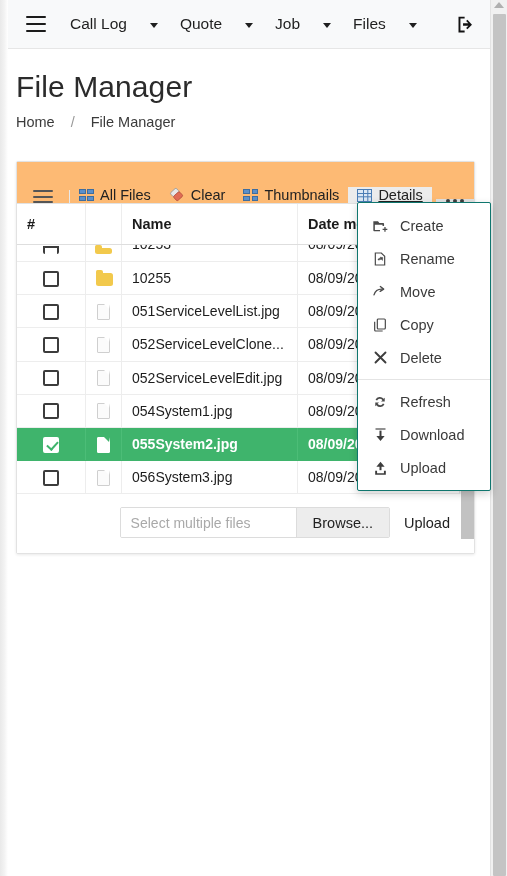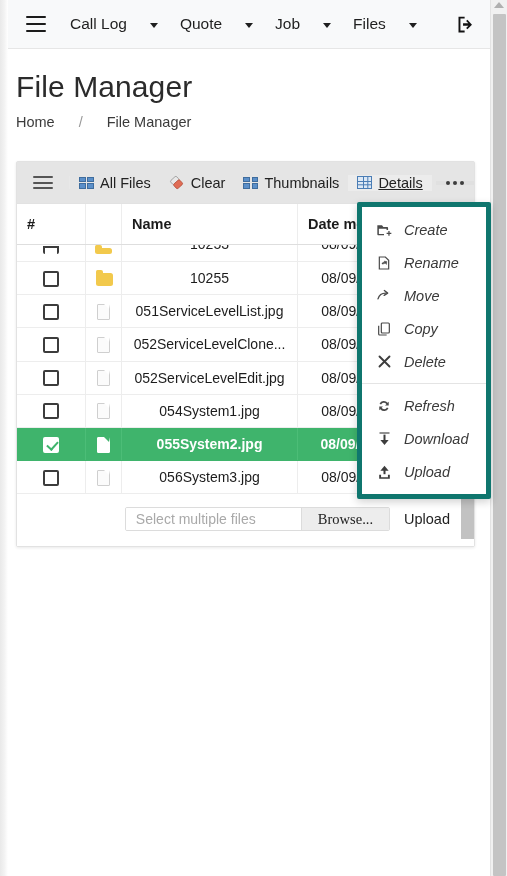--- a/index.html
+++ b/index.html
@@ -105,43 +105,43 @@
     font-weight: 400;
     color: #2b2b2b;
     margin: 0;
     line-height: 1.15;
     letter-spacing: 0.1px;
   }
   .breadcrumb {
     margin-top: 9px;
     font-size: 14.5px;
     color: #3b3b3b;
-    display: flex; gap: 24px; align-items: center;
+    display: flex; gap: 16px; align-items: center;
   }
   .breadcrumb a { color: #3b3b3b; text-decoration: none; cursor: pointer; }
   .breadcrumb .sep { color: #9a9a9a; }
 
   
   .fm-card {
     position: absolute;
     left: 16px; top: 161px;
     width: 459px;
     background: #ffffff;
     border: 1px solid #e2e2e2;
     border-radius: 2px;
     box-shadow: 0 1px 3px rgba(0,0,0,0.09);
   }
 
   
   .fm-toolbar {
     height: 42px;
     display: flex;
-    align-items: center;
+    align-items: flex-end;
     border-bottom: 1px solid #e2e2e2;
-    background: #e5e5e5;
+    background: #fdba74;
   }
   .tb-burger {
     width: 53px;
     display: flex; align-items: center; justify-content: center;
     border-right: 1px solid #e8e8e8;
     cursor: pointer;
   }
   .tb-burger .bars { width: 20px; height: 13px; display:flex; flex-direction:column; justify-content:space-between; }
   .tb-burger .bars i { display:block; height:2px; background:#555; border-radius:1px; }
   .tb-btn {
@@ -226,21 +226,20 @@
     overflow: hidden;
   }
   table.fm-table td {
     padding: 0 10px;
     height: 33.2px;
     border-bottom: 1px solid #ededed;
     border-right: 1px solid #ededed;
     color: #1c1c1c;
     white-space: nowrap;
     overflow: hidden;
-    text-align: center;
   }
   .col-num  { width: 66px; }
   .col-icon { width: 35px; }
   .col-name { width: 170px; }
   .col-date { width: 170px; }
 
   .cell-center { text-align: center; }
 
   .chk {
     width: 16px; height: 16px;
@@ -351,63 +350,61 @@
     justify-content: flex-end;
     gap: 0;
     padding: 13px 14px 15px 14px;
     background: #fff;
   }
   .file-input-group {
     display: flex;
     border: 1px solid #dcdcdc;
     border-radius: 2px;
     overflow: hidden;
-    height: 24px;
+    height: 31px;
   }
   .file-input-text {
     width: 175px;
     display: flex; align-items: center;
     padding: 0 10px;
     font-size: 14px;
     color: #a9a9a9;
     background: #fff;
     cursor: text;
   }
   .browse-btn {
     display: flex; align-items: center; justify-content: center;
     padding: 0 16px;
     font-size: 14.5px;
     color: #222;
     background: #ededed;
     border-left: 1px solid #dcdcdc;
     cursor: pointer;
     white-space: nowrap;
-    font-family: Liberation Serif, serif;
   }
   .upload-btn {
     padding: 0 10px 0 14px;
     font-size: 14.5px;
     color: #222;
     cursor: pointer;
     white-space: nowrap;
   }
 
   
   .dropdown {
     position: absolute;
     left: 357px;
     top: 202px;
     width: 134px;
     background: #ffffff;
-    border: 5px solid #0f766e;
+    border: 1px solid #0f766e;
     box-shadow: 0 3px 9px rgba(0,0,0,0.18);
     padding: 6px 0;
     z-index: 40;
     border-radius: 2px;
-    font-style: italic;
   }
   .dd-item {
     display: flex;
     align-items: center;
     gap: 12px;
     height: 33px;
     padding: 0 14px;
     font-size: 14.5px;
     color: #3a3a3a;
     cursor: pointer;

